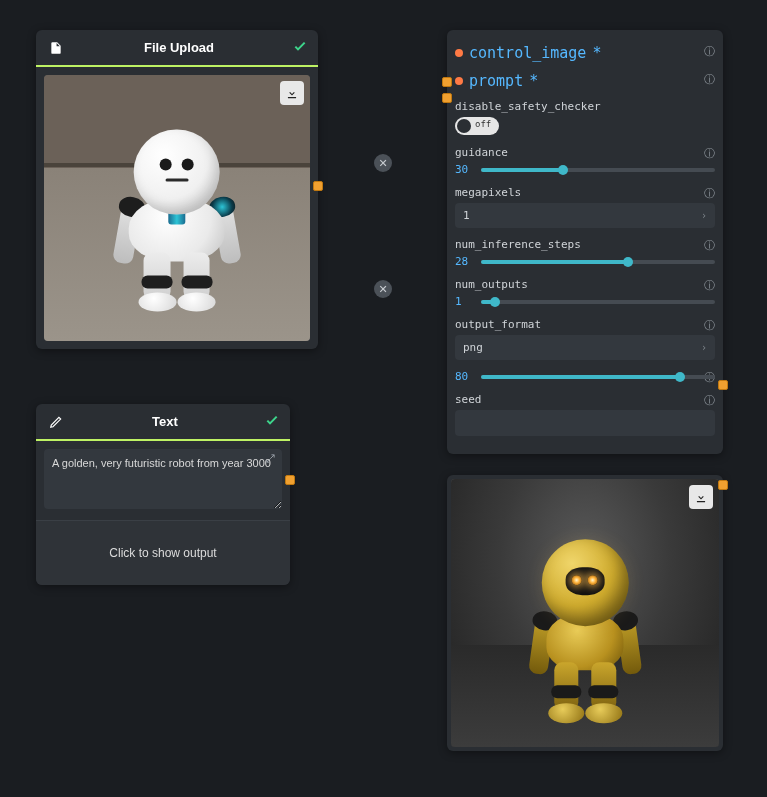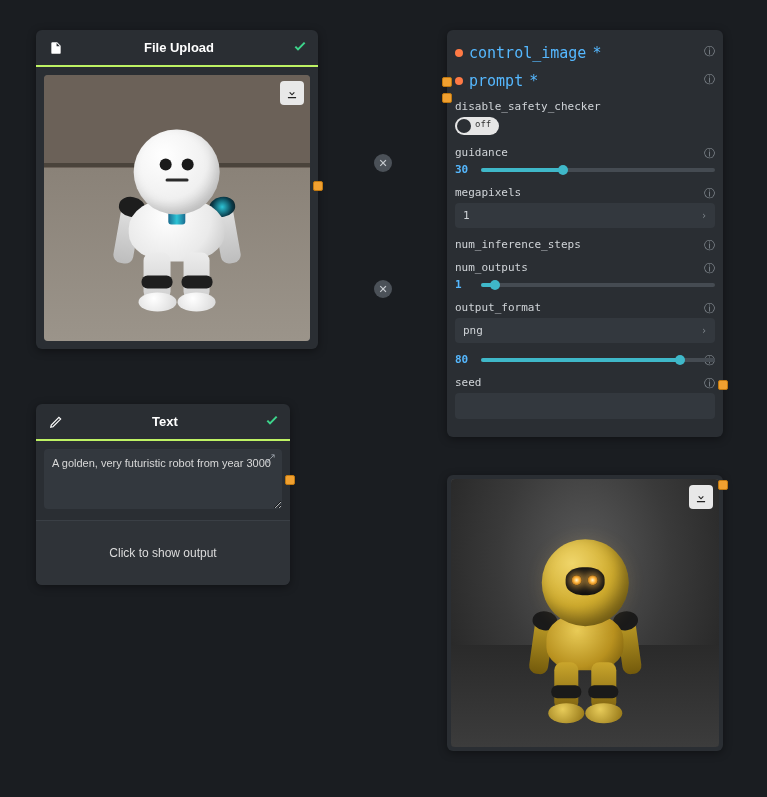--- a/index.html
+++ b/index.html
@@ -150,21 +150,21 @@
   .link-dot{width:8px;height:8px;border-radius:50%;background:#ff7a45;display:inline-block;}
   .link-text{ color:#55b8ff; font-family: ui-monospace,Menlo,Consolas,monospace;}
   .link-star{ color:#55b8ff; }
   .toggle{
     display:inline-flex;align-items:flex-start;background:#e6e6e6;border-radius:12px;
     height:18px;padding:2px;gap:4px;
   }
   .toggle-knob{width:14px;height:14px;border-radius:50%;background:#2a2e33;}
   .toggle-txt{font-size:9px;color:#333;padding-right:6px;text-transform:lowercase;}
   .slider-row{display:flex;align-items:center;gap:8px;}
-  .slider-val{color:#55b8ff;font-size:11px;width:18px;font-family: ui-monospace,Menlo,Consolas,monospace; font-weight: bold;}
+  .slider-val{color:#55b8ff;font-size:11px;width:18px;font-family: ui-monospace,Menlo,Consolas,monospace;}
   .slider{
     flex:1;height:4px;border-radius:3px;position:relative;background:#454b52;
   }
   .slider-fill{position:absolute;left:0;top:0;bottom:0;background:#3fb8c9;border-radius:3px;}
   .slider-thumb{position:absolute;top:50%;width:10px;height:10px;border-radius:50%;
     background:#3fb8c9;transform:translate(-50%,-50%);}
   .select{
     background:#33383e;border-radius:4px;padding:6px 8px;font-size:11px;
     display:flex;justify-content:space-between;align-items:center;color:#cfd3d7;
     font-family: ui-monospace,Menlo,Consolas,monospace;
@@ -327,20 +327,27 @@
       <span class="param-info">ⓘ</span>
       <div class="select">
         <span>1</span>
         <span class="chev">›</span>
       </div>
     </div>
 
     <div class="param">
       <span class="param-label">num_inference_steps</span>
       <span class="param-info">ⓘ</span>
+      <div class="slider-row">
+        <span class="slider-val">28</span>
+        <div class="slider">
+          <div class="slider-fill" style="width:63%"></div>
+          <div class="slider-thumb" style="left:63%"></div>
+        </div>
+      </div>
     </div>
 
     <div class="param">
       <span class="param-label">num_outputs</span>
       <span class="param-info">ⓘ</span>
       <div class="slider-row">
         <span class="slider-val">1</span>
         <div class="slider">
           <div class="slider-fill" style="width:6%"></div>
           <div class="slider-thumb" style="left:6%"></div>

